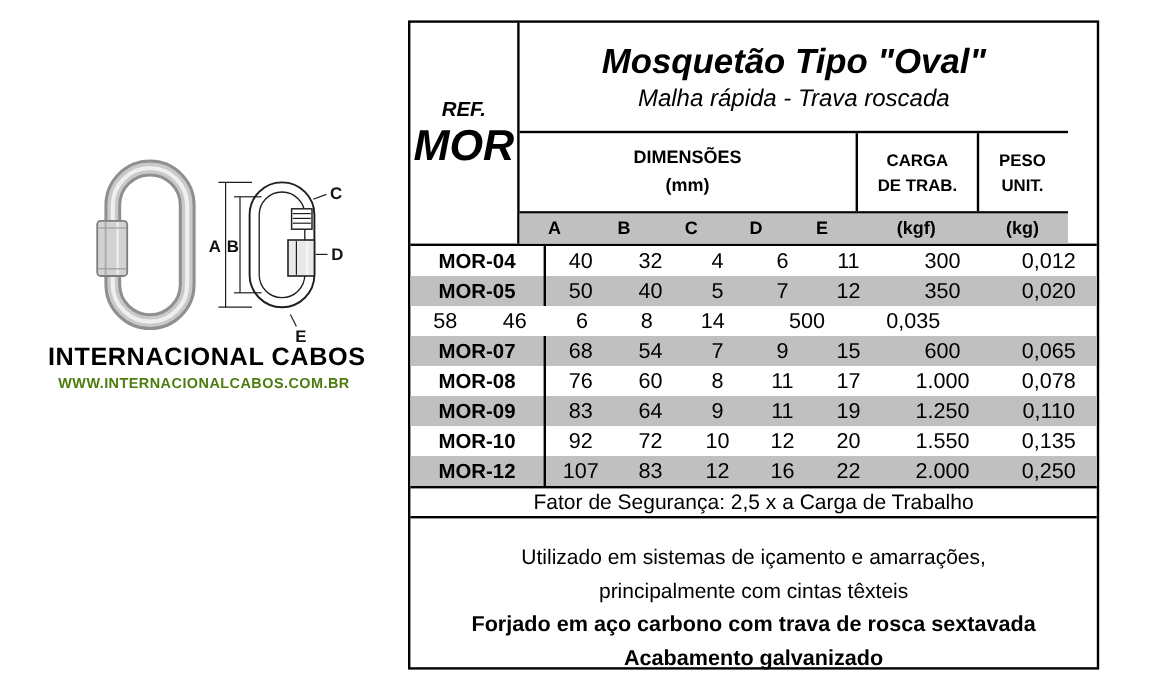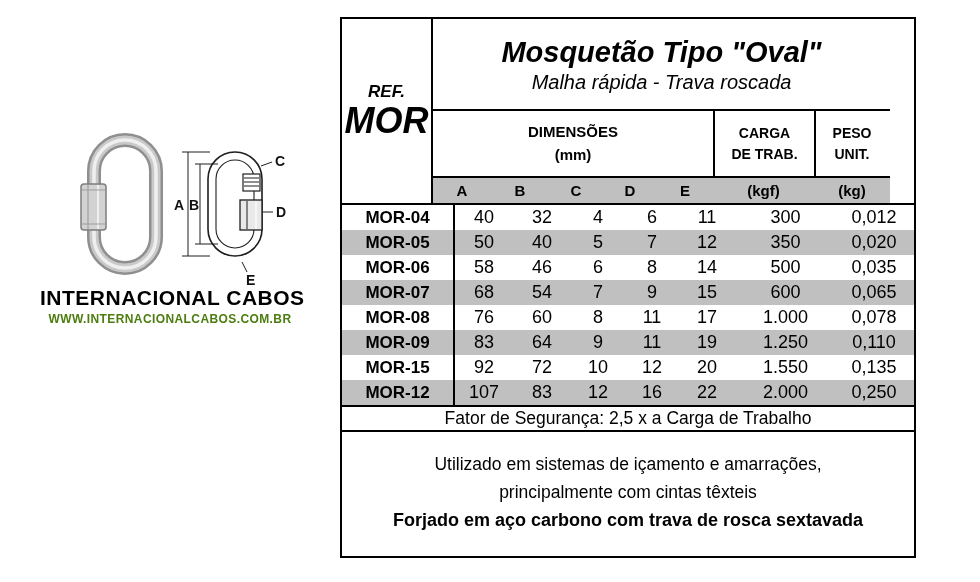--- a/index.html
+++ b/index.html
@@ -163,21 +163,20 @@
       <div class="lbl">MOR-05</div>
       <div class="c c-a">50</div>
       <div class="c c-b">40</div>
       <div class="c c-c">5</div>
       <div class="c c-d">7</div>
       <div class="c c-e">12</div>
       <div class="c c-load">350</div>
       <div class="c c-wt">0,020</div>
     </div>
     <div class="drow">
-      <div class="lbl">MOR-06</div>
       <div class="c c-a">58</div>
       <div class="c c-b">46</div>
       <div class="c c-c">6</div>
       <div class="c c-d">8</div>
       <div class="c c-e">14</div>
       <div class="c c-load">500</div>
       <div class="c c-wt">0,035</div>
     </div>
     <div class="drow alt">
       <div class="lbl">MOR-07</div>
@@ -203,21 +202,21 @@
       <div class="lbl">MOR-09</div>
       <div class="c c-a">83</div>
       <div class="c c-b">64</div>
       <div class="c c-c">9</div>
       <div class="c c-d">11</div>
       <div class="c c-e">19</div>
       <div class="c c-load">1.250</div>
       <div class="c c-wt">0,110</div>
     </div>
     <div class="drow">
-      <div class="lbl">MOR-15</div>
+      <div class="lbl">MOR-10</div>
       <div class="c c-a">92</div>
       <div class="c c-b">72</div>
       <div class="c c-c">10</div>
       <div class="c c-d">12</div>
       <div class="c c-e">20</div>
       <div class="c c-load">1.550</div>
       <div class="c c-wt">0,135</div>
     </div>
     <div class="drow alt">
       <div class="lbl">MOR-12</div>
@@ -229,16 +228,17 @@
       <div class="c c-load">2.000</div>
       <div class="c c-wt">0,250</div>
     </div>
 
     <div class="fator-row">Fator de Segurança: 2,5  x a Carga de Trabalho</div>
 
     <div class="desc-box">
       <div class="dl">Utilizado em sistemas de içamento e amarrações,</div>
       <div class="dl">principalmente com cintas têxteis</div>
       <div class="dl bold">Forjado em aço carbono com trava de rosca sextavada</div>
+      <div class="dl bold">Acabamento galvanizado</div>
     </div>
   </div>
 
 </div>
 
 </body></html>

